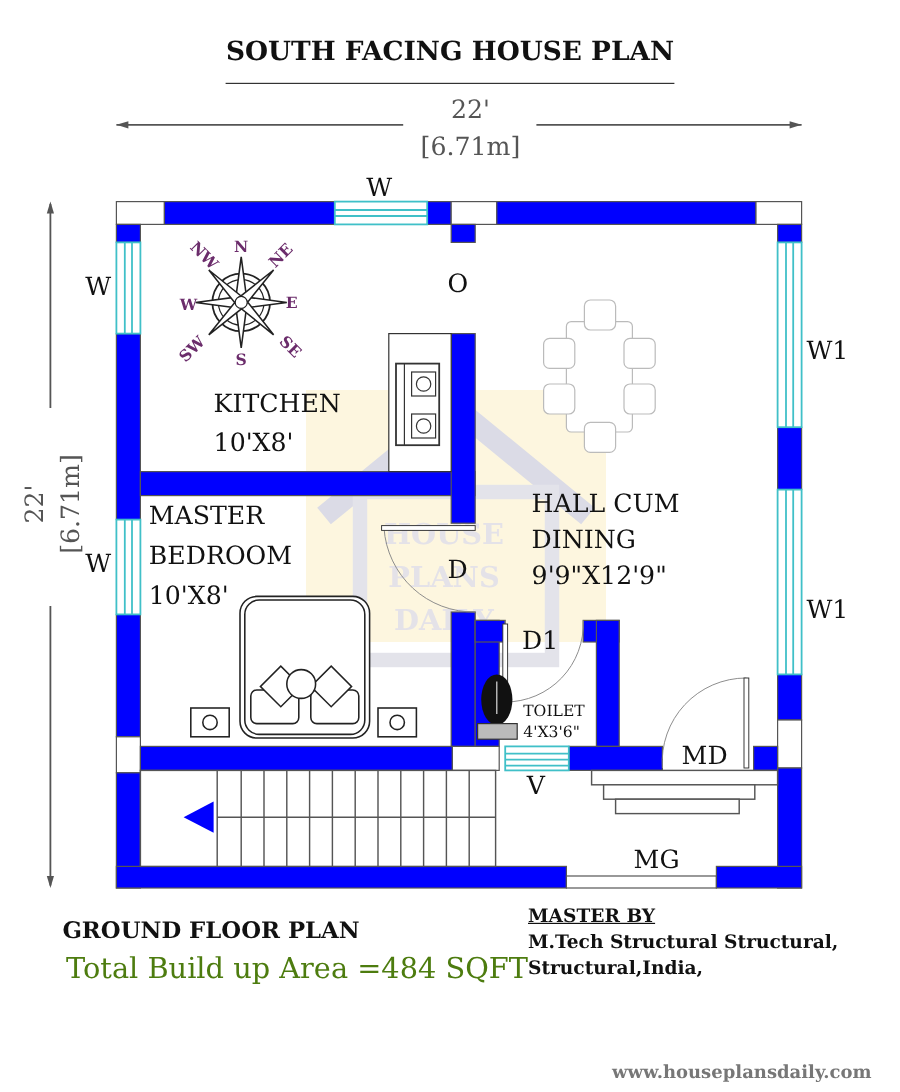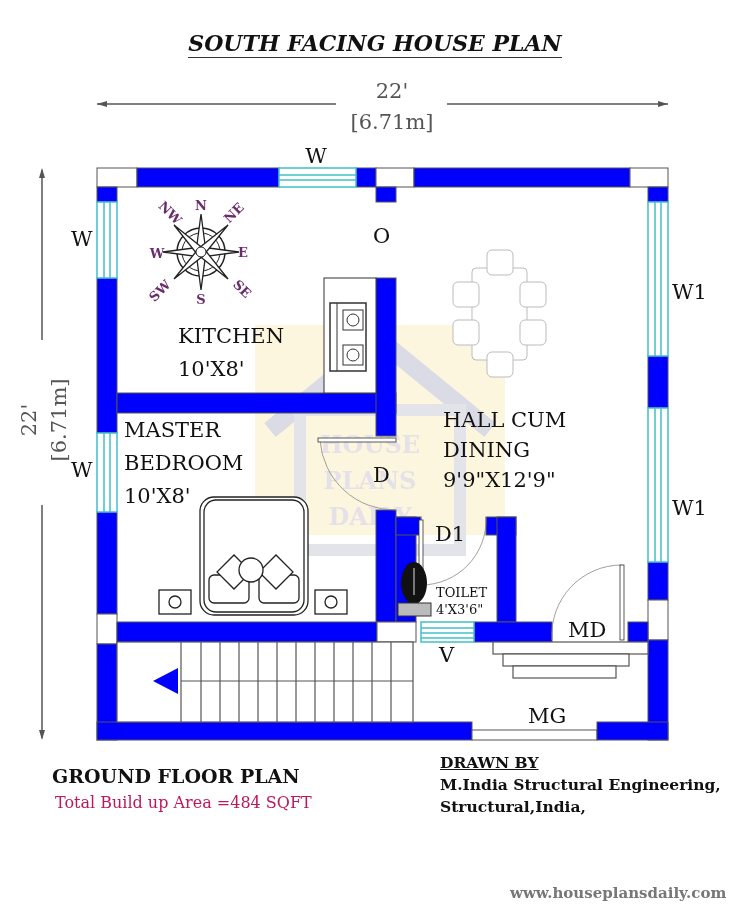--- a/index.html
+++ b/index.html
@@ -1,22 +1,22 @@
 <!DOCTYPE html>
 <html><head>
 <meta charset="utf-8">
 <style>
   html,body{margin:0;padding:0;background:#fff;}
   body{width:750px;height:910px;position:relative;overflow:hidden;font-family:"DejaVu Serif","Liberation Serif",serif;}
   .abs{position:absolute;}
   #title{left:0;width:750px;top:30px;text-align:center;font-weight:bold;font-size:22px;color:#111;}
-  #title span{border-bottom:1.5px solid #333;padding-bottom:1px;font-style:italic;}
+  #title span{border-bottom:1.5px solid #333;padding-bottom:13px;}
   svg text{font-family:"DejaVu Serif","Liberation Serif",serif;}
   #gfp{left:52px;top:765px;font-weight:bold;font-size:19px;color:#111;}
-  #area{left:55px;top:793px;font-size:16px;color:#be185d;}
+  #area{left:55px;top:793px;font-size:24px;color:#4d7c0f;}
   #drawn{left:440px;top:752px;font-weight:bold;font-size:15.5px;color:#111;line-height:22px;}
   #drawn .h{text-decoration:underline;}
   #site{left:510px;top:884px;font-weight:bold;font-size:15px;color:#777;}
 </style>
 </head>
 <body>
 
 <div id="title" class="abs"><span>SOUTH FACING HOUSE PLAN</span></div>
 
 <svg class="abs" style="left:0;top:0" width="750" height="910" viewBox="0 0 750 910">
@@ -251,17 +251,17 @@
     <text x="443" y="487">9'9"X12'9"</text>
 
     <text x="436" y="597" font-size="13">TOILET</text>
     <text x="436" y="614" font-size="13">4'X3'6"</text>
   </g>
 </svg>
 
 <div id="gfp" class="abs">GROUND FLOOR PLAN</div>
 <div id="area" class="abs">Total Build up Area =484 SQFT</div>
 <div id="drawn" class="abs">
-  <div class="h">DRAWN BY</div>
-  <div>M.India Structural Engineering,</div>
+  <div class="h">MASTER BY</div>
+  <div>M.Tech Structural Structural,</div>
   <div>Structural,India,</div>
 </div>
 <div id="site" class="abs">www.houseplansdaily.com</div>
 
 </body></html>

